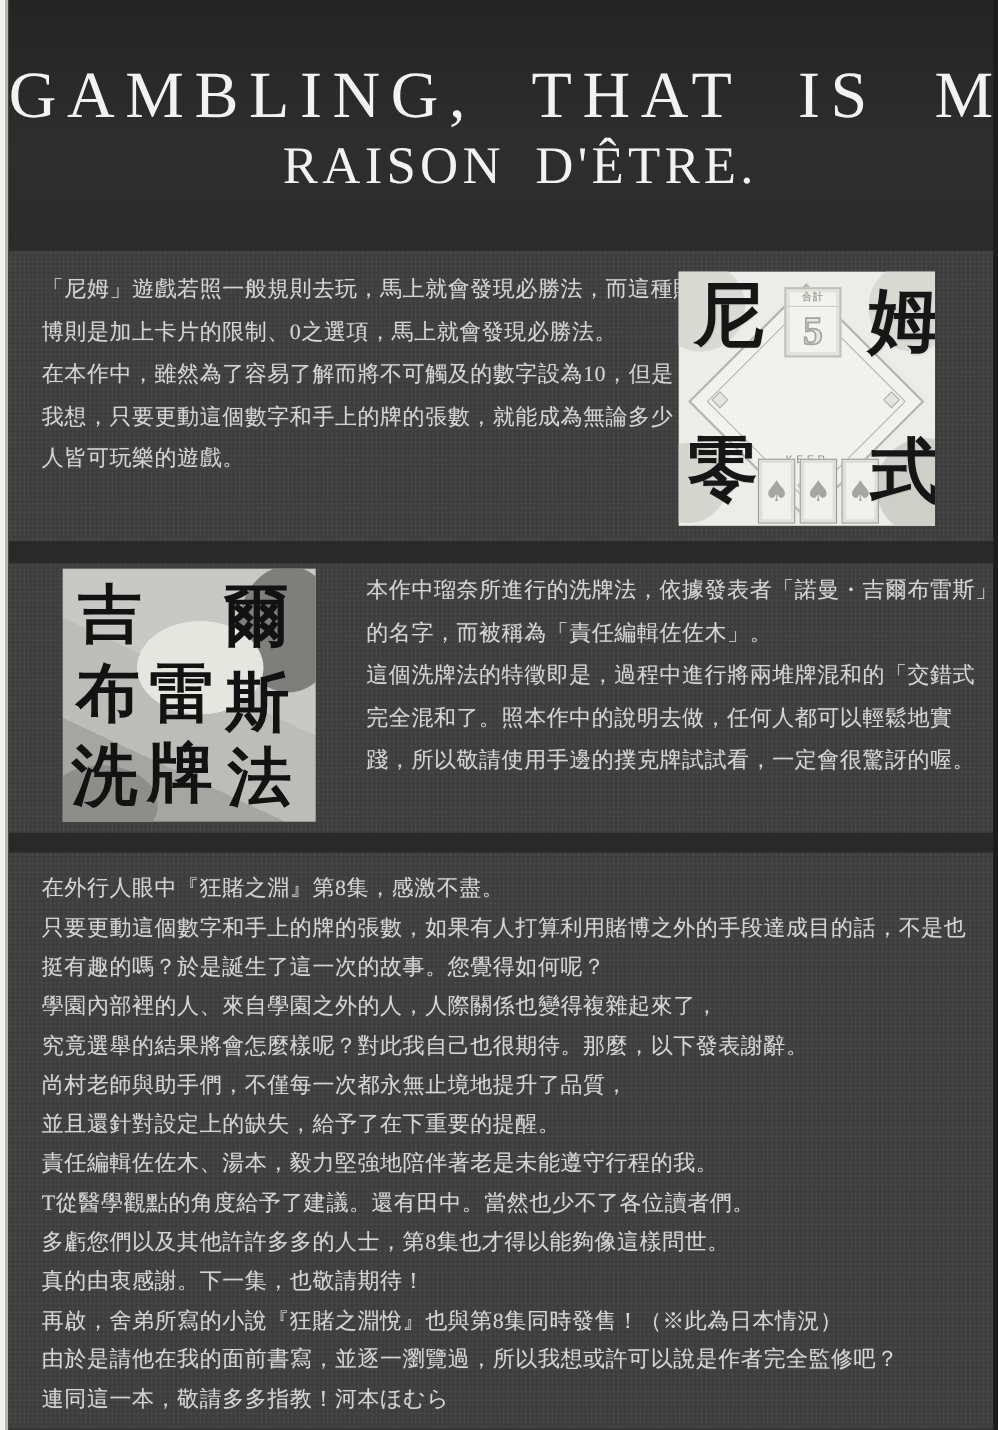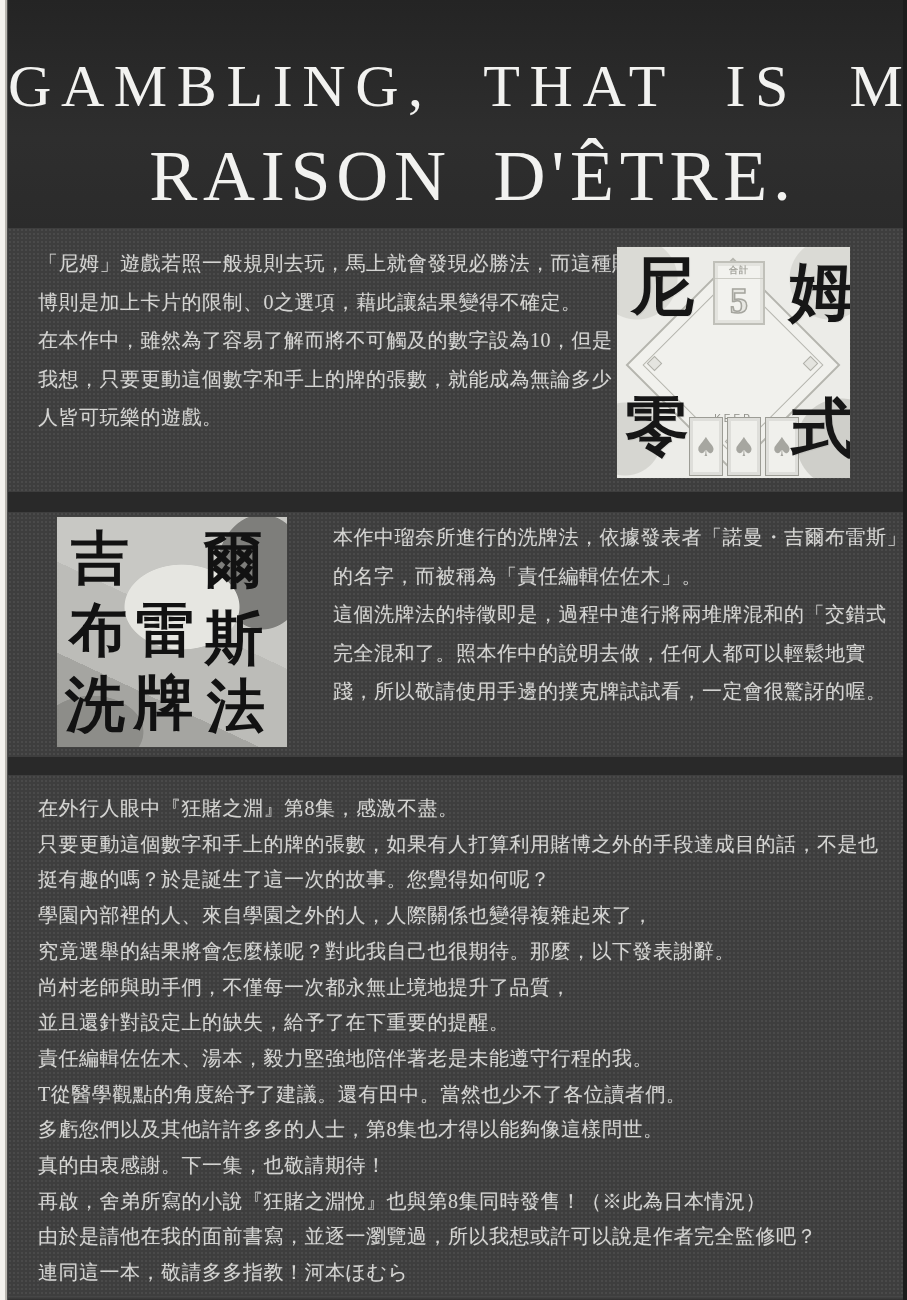--- a/index.html
+++ b/index.html
@@ -33,22 +33,22 @@
   }
   .title-line1 {
     margin-top: 52px;
     font-size: 60px;
     font-weight: 400;
     letter-spacing: 0.16em;
     word-spacing: 0.45em;
     white-space: nowrap;
   }
   .title-line2 {
-    margin-top: 14px;
-    font-size: 72px;
+    margin-top: 2px;
+    font-size: 48px;
     font-weight: 400;
     letter-spacing: 0.08em;
     word-spacing: 0.25em;
     white-space: nowrap;
     padding-left: 35px;
   }
 
   
   .panel {
     position: absolute; left: 8px; width: 895px;
@@ -208,21 +208,21 @@
   <div class="edge-right"></div>
 
   <div class="header">
     <div class="title-line1">GAMBLING, THAT IS MY</div>
     <div class="title-line2">RAISON D'ÊTRE.</div>
   </div>
 
   <div class="panel panel-nim">
     <div class="nim-text">
       <span class="cjk-line">「尼姆」遊戲若照一般規則去玩，馬上就會發現必勝法，而這種賭</span>
-      <span class="cjk-line">博則是加上卡片的限制、0之選項，藉此讓結果變得不確定。</span>
+      <span class="cjk-line">博則是加上卡片的限制、0之選項，馬上就會發現必勝法。</span>
       <span class="cjk-line">在本作中，雖然為了容易了解而將不可觸及的數字設為10，但是</span>
       <span class="cjk-line">我想，只要更動這個數字和手上的牌的張數，就能成為無論多少</span>
       <span class="cjk-line">人皆可玩樂的遊戲。</span>
     </div>
 
     <div class="nim-image">
       <div class="diamond outer"></div>
       <div class="diamond inner"></div>
       <div class="diamond-dot dd-top"></div>
       <div class="diamond-dot dd-bottom"></div>

